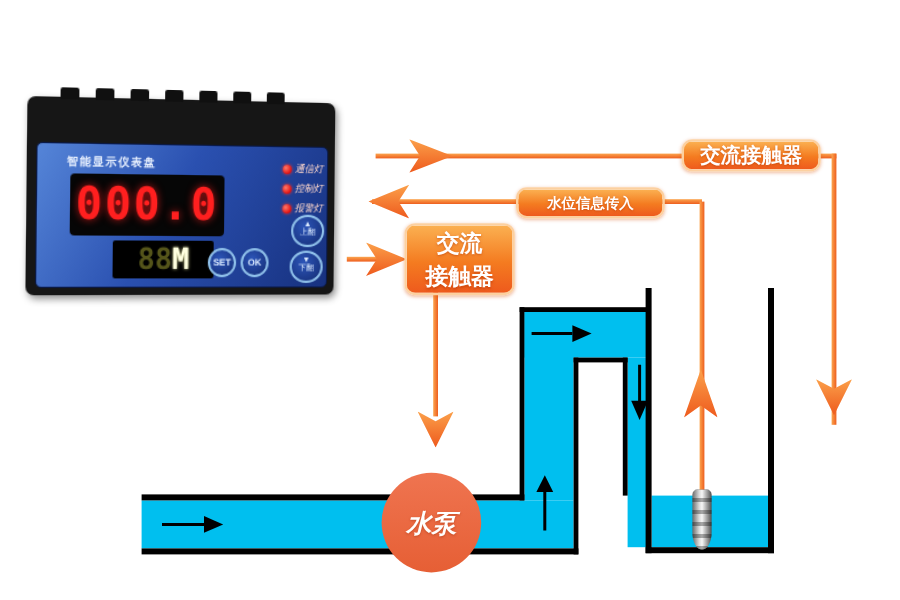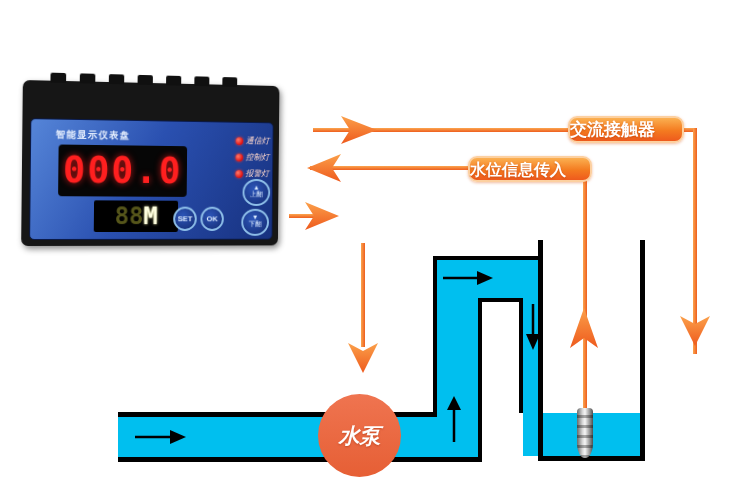--- a/index.html
+++ b/index.html
@@ -36,21 +36,21 @@
         border:2px solid #8fc0ea;color:#dcebff;text-align:center;box-sizing:border-box;}
   .pbtn.small{width:25px;height:25px;font-size:8px;font-weight:bold;line-height:21px;}
   .pbtn.updown{width:30px;height:28px;font-size:7px;line-height:1.1;padding-top:3px;}
   .tri{font-size:7px;display:block;line-height:1;}
 
   
   .oline{background:linear-gradient(180deg,#fba54f,#ee5e1e);}
   .olinev{background:linear-gradient(90deg,#fba54f,#ee5e1e);}
   .pill{background:linear-gradient(180deg,#fbb051 0%,#f47b20 55%,#ee5a1d 100%);
         border:2px solid #fcd0a0;border-radius:9px;color:#fff;font-weight:bold;
-        text-align:left;box-sizing:border-box;text-shadow:0 1px 2px rgba(180,50,0,.55);
+        text-align:center;box-sizing:border-box;text-shadow:0 1px 2px rgba(180,50,0,.55);
         box-shadow:0 1px 3px rgba(220,90,20,.4);}
   .node{border-radius:50%;background:linear-gradient(180deg,#ef7450,#e65f35);color:#fff;font-weight:bold;
         display:flex;align-items:center;justify-content:center;text-shadow:0 1px 2px rgba(150,40,0,.45);}
 
   
   .water{background:#00bfef;}
   .wall{background:#000;}
 
   
   .probe{left:577px;top:408px;width:16px;height:50px;border-radius:4px 4px 8px 8px/4px 4px 14px 14px;
@@ -156,21 +156,25 @@
     <defs>
         <linearGradient id="g6" x1="0" y1="0" x2="0" y2="1">
           <stop offset="0" stop-color="#fba04a"></stop>
           <stop offset="1" stop-color="#ee5a1d"></stop>
         </linearGradient>
       </defs>
     <polygon points="0,0 15,8 30,0 15,30" fill="url(#g6)"></polygon>
   </svg>
 
   <div class="abs pill" style="left:568px;top:116px;width:116px;height:27px;font-size:17px;line-height:24px;">交流接触器</div>
-  <div class="abs pill" style="left:430px;top:156px;width:124px;height:26px;font-size:16px;line-height:23px;margin-left:38px;">水位信息传入</div>
+  <div class="abs pill" style="left:430px;top:156px;width:124px;height:26px;font-size:12px;line-height:23px;">水位信息传入</div>
+  <div class="abs pill" style="left:337px;top:186px;width:92px;height:60px;font-size:19px;line-height:28px;padding-top:2px;">
+    <div>交流</div>
+    <div>接触器</div>
+  </div>
 
   <div class="abs node" style="left:318px;top:394px;width:83px;height:83px;font-size:21px;font-style:italic;">水泵</div>
 
   <div class="abs probe"></div>
 
   <div class="abs device">
     <div>
       <div class="clip" style="left:28px;"></div>
         <div class="clip" style="left:58px;"></div>
       <div class="clip" style="left:88px;"></div>

